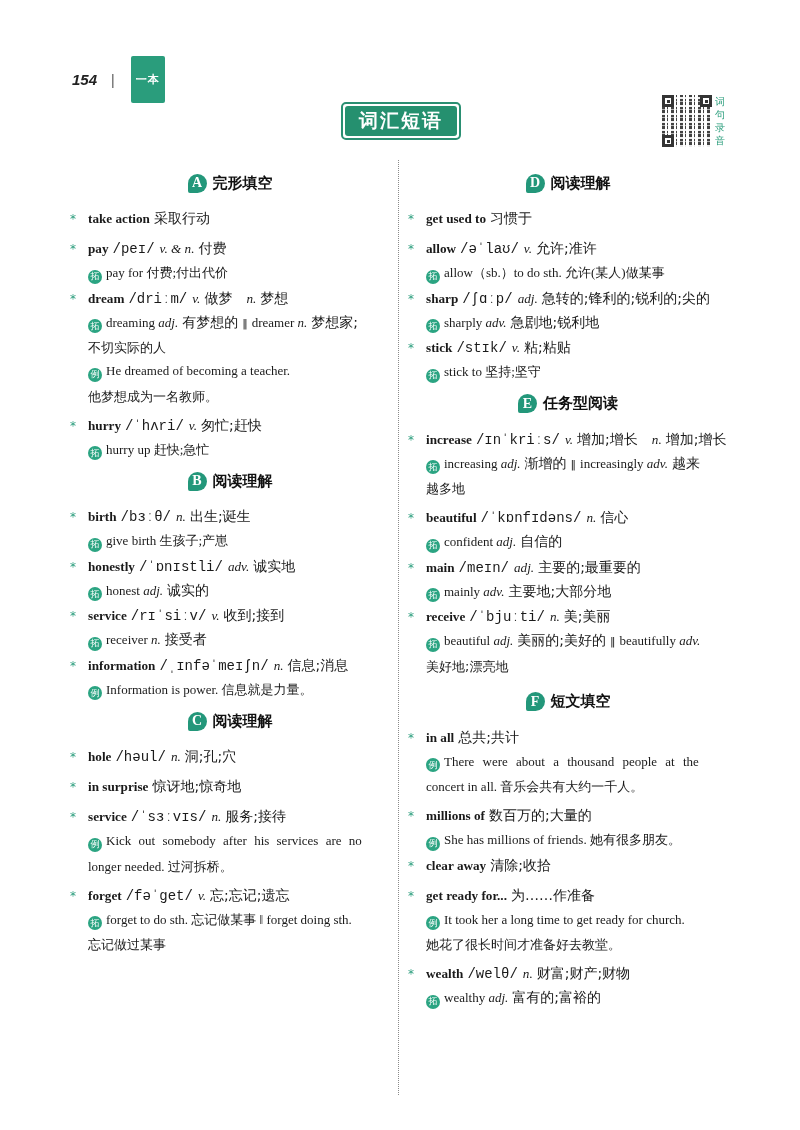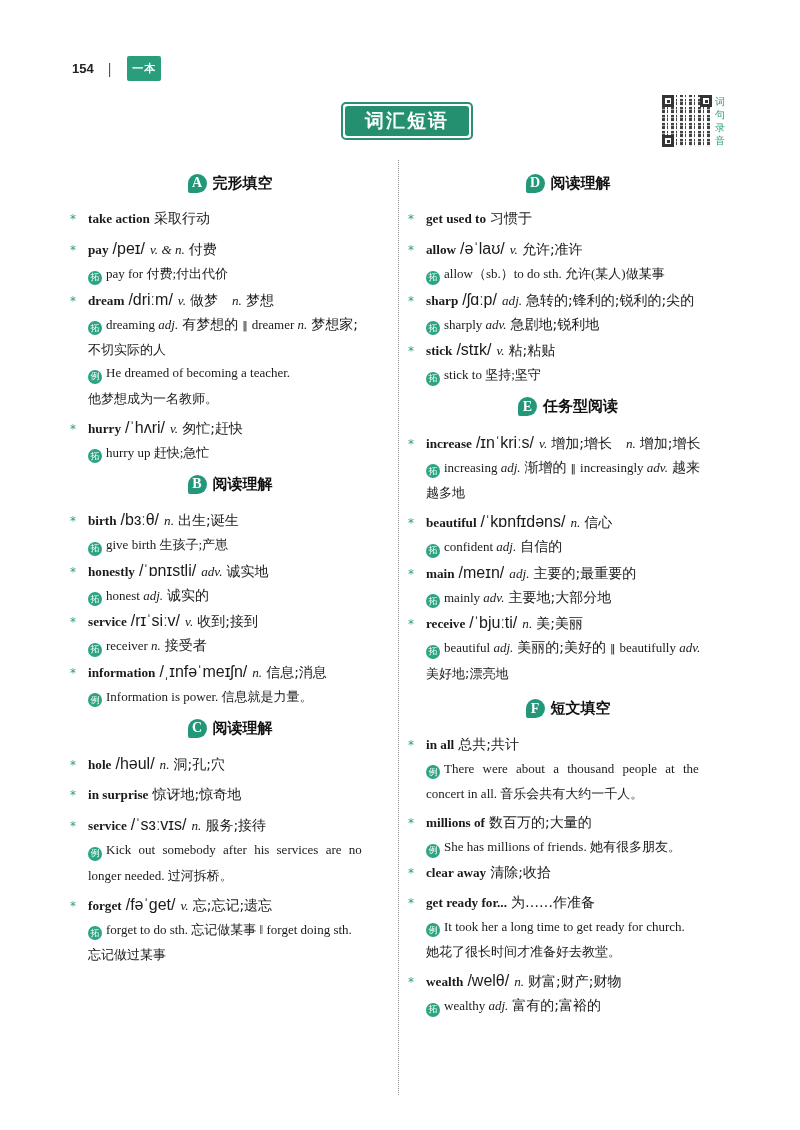--- a/index.html
+++ b/index.html
@@ -2,28 +2,28 @@
 <html><head>
 <meta charset="utf-8">
 <style>
   html, body { margin: 0; padding: 0; background: #ffffff; }
   body {
     width: 800px; height: 1130px; position: relative; overflow: hidden;
     font-family: "Liberation Serif", "DejaVu Serif", serif;
     color: #1a1a1a;
   }
   .page-header { position: absolute; left: 72px; top: 56px; display: flex; align-items: center; }
-  .page-num { font-family: "Liberation Sans", "DejaVu Sans", sans-serif; font-weight: bold; font-size: 13px; color: #222; }
+  .page-num { font-family: "Liberation Sans", "DejaVu Sans", sans-serif; font-weight: bold; font-size: 15px; color: #222; font-style: italic; }
   .page-sep { margin: 0 16px 0 14px; font-family: "Liberation Sans", sans-serif; font-size: 14px; color: #555; }
   .brand-tag {
     background: #2a9d7c; color: #fff; font-family: "DejaVu Sans", sans-serif;
-    font-size: 11px; font-weight: bold; padding: 5px 5px; border-radius: 2px; letter-spacing: 1px;
+    font-size: 11px; font-weight: bold; padding: 16px 5px; border-radius: 2px; letter-spacing: 1px;
   }
   .title-banner {
-    position: absolute; left: 341px; top: 102px; width: 132px; height: 38px;
+    position: absolute; left: 341px; top: 102px; width: 120px; height: 38px;
     box-sizing: border-box; border: 2px solid #2a8f72; border-radius: 5px; padding: 2px;
     background: #fff;
   }
   .title-banner-inner {
     width: 100%; height: 100%; background: #25906f; border-radius: 3px;
     color: #fff; font-family: "DejaVu Serif", serif; font-size: 19px; font-weight: bold;
     display: flex; align-items: center; justify-content: center; letter-spacing: 2px;
   }
   .qr-wrap { position: absolute; left: 662px; top: 95px; display: flex; align-items: flex-start; }
   .qr {
@@ -56,21 +56,21 @@
   }
   .sec-badge {
     width: 19px; height: 19px; border-radius: 50% 50% 50% 10%; background: #23977a; color: #fff;
     font-family: "Liberation Serif", serif; font-size: 14px; font-weight: bold;
     display: inline-flex; align-items: center; justify-content: center; margin-right: 6px;
   }
   .entry { font-size: 13.2px; line-height: 29px; }
   .entry-line { display: flex; align-items: baseline; white-space: nowrap; }
   .star { color: #2a9d7c; font-family: "DejaVu Sans", sans-serif; font-size: 12px; width: 18px; flex: none; }
   .word { font-weight: bold; margin-right: 4px; }
-  .ipa { margin-right: 5px; font-family: Liberation Sans, sans-serif; font-size: 16px; text-align: right; }
+  .ipa { margin-right: 5px; font-family: Liberation Mono, monospace; font-size: 14px; text-align: right; }
   .pos { font-style: italic; margin-right: 4px; }
   .cn { font-family: "DejaVu Sans", sans-serif; font-size: 14px; }
   .sub { padding-left: 18px; font-size: 13px; line-height: 17px; }
   .mark {
     display: inline-flex; width: 14px; height: 14px; border-radius: 50%; background: #2ba482; color: #fff;
     font-family: "DejaVu Sans", sans-serif; font-size: 9px; align-items: center; justify-content: center;
     margin-right: 4px; vertical-align: -2px;
   }
   .cont { padding-left: 18px; font-size: 13px; line-height: 29px; }
   .sep-bar { margin: 0 4px; font-family: "DejaVu Sans", sans-serif; font-size: 11px; }

